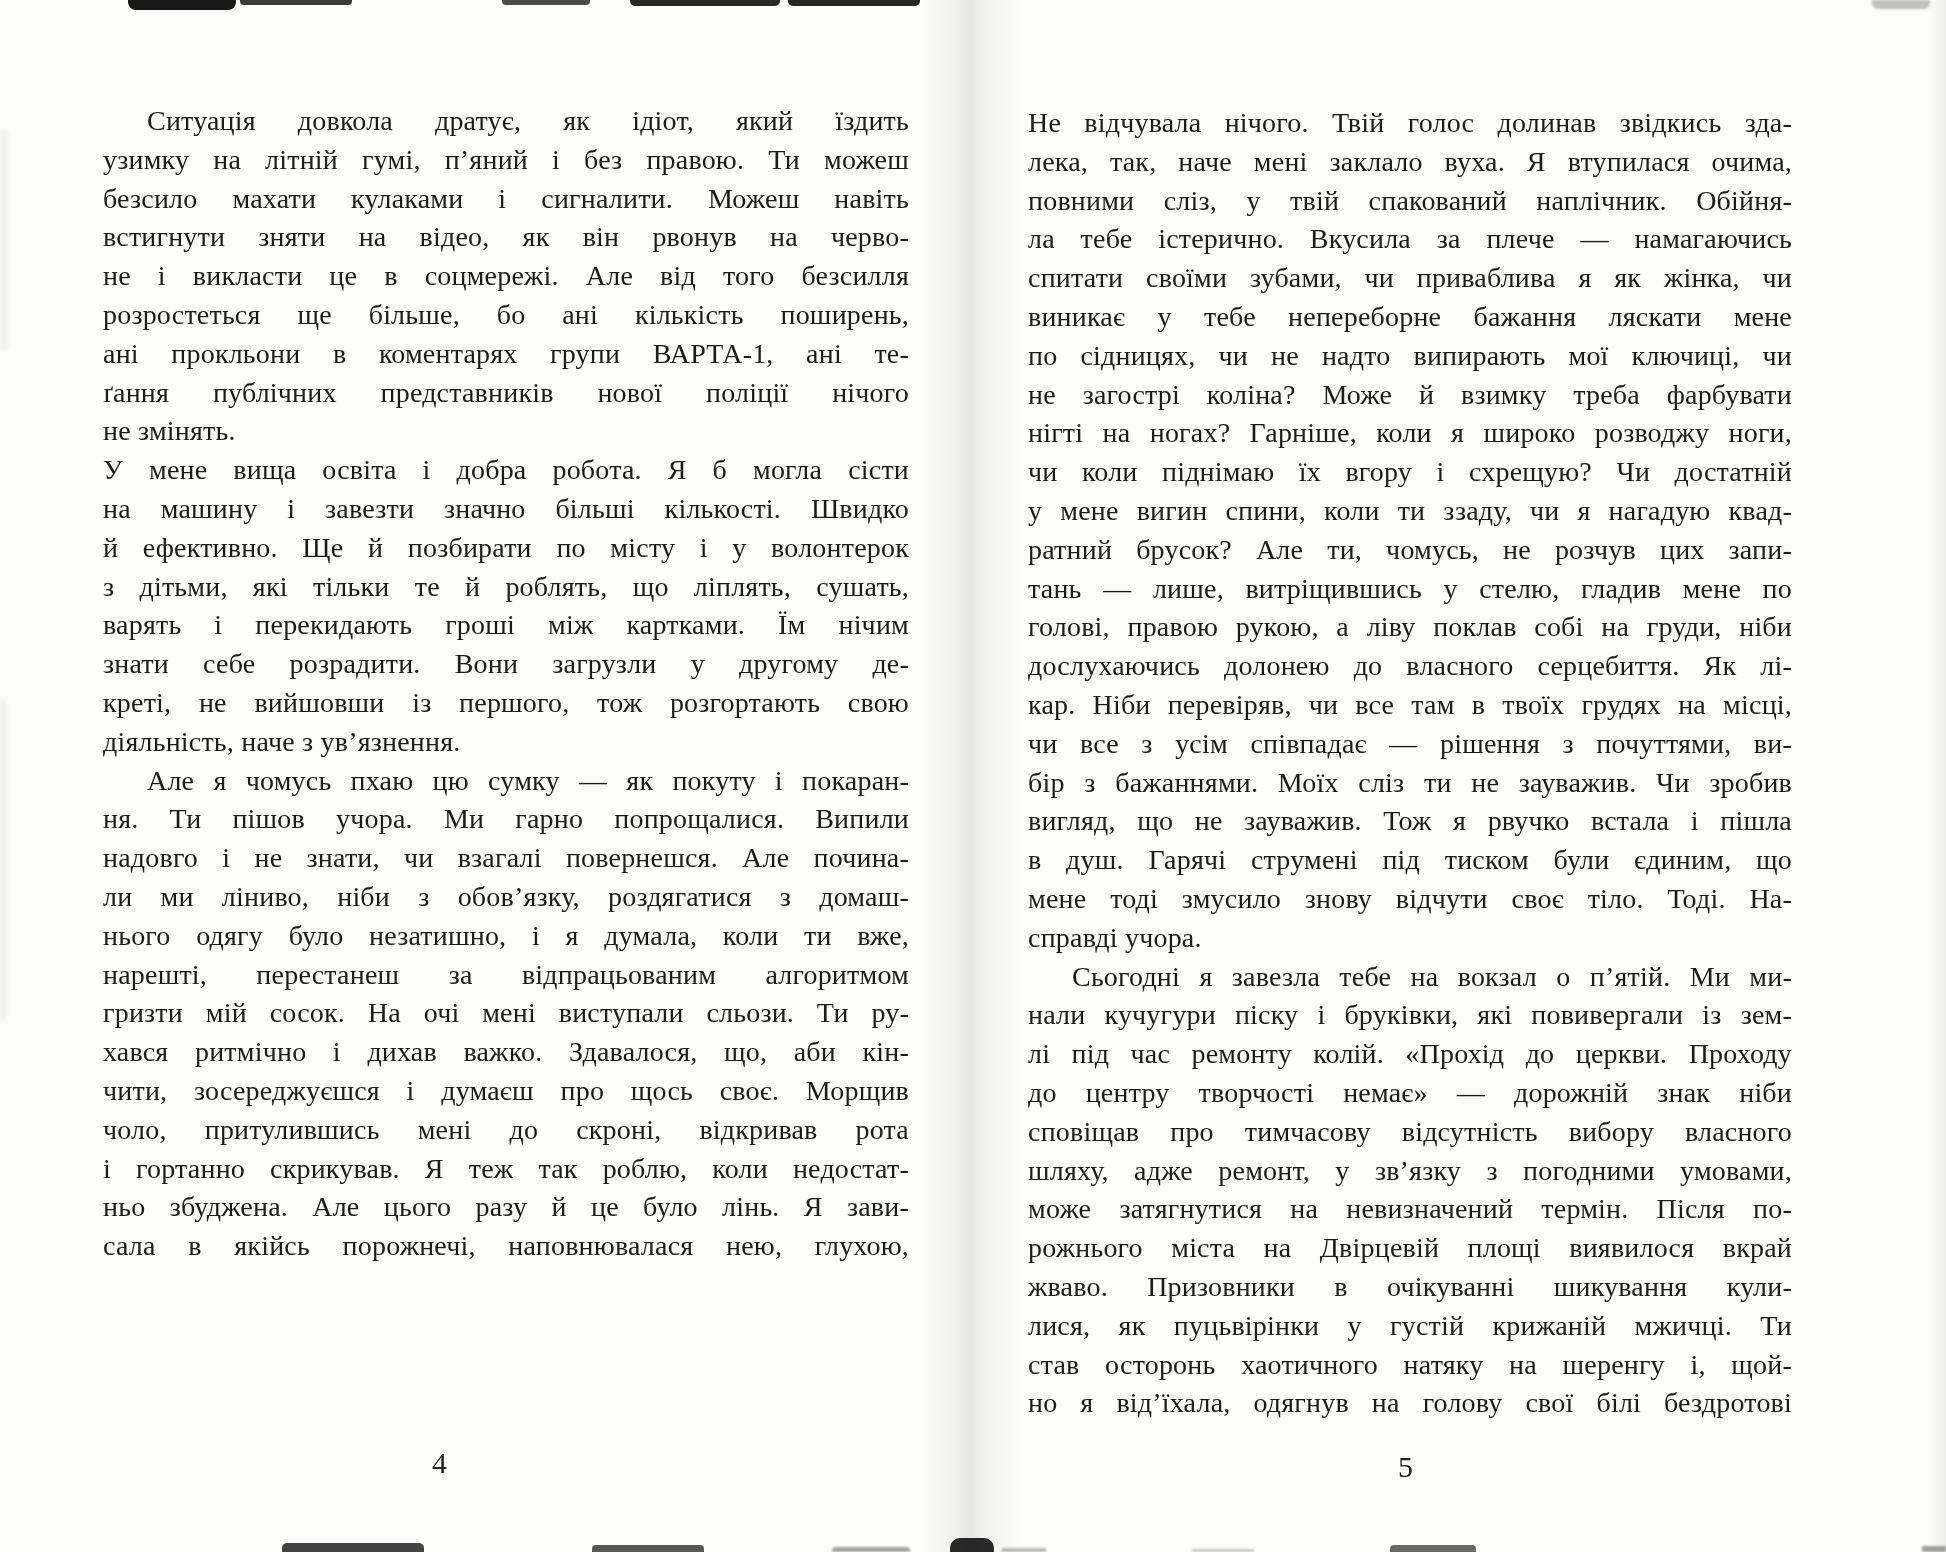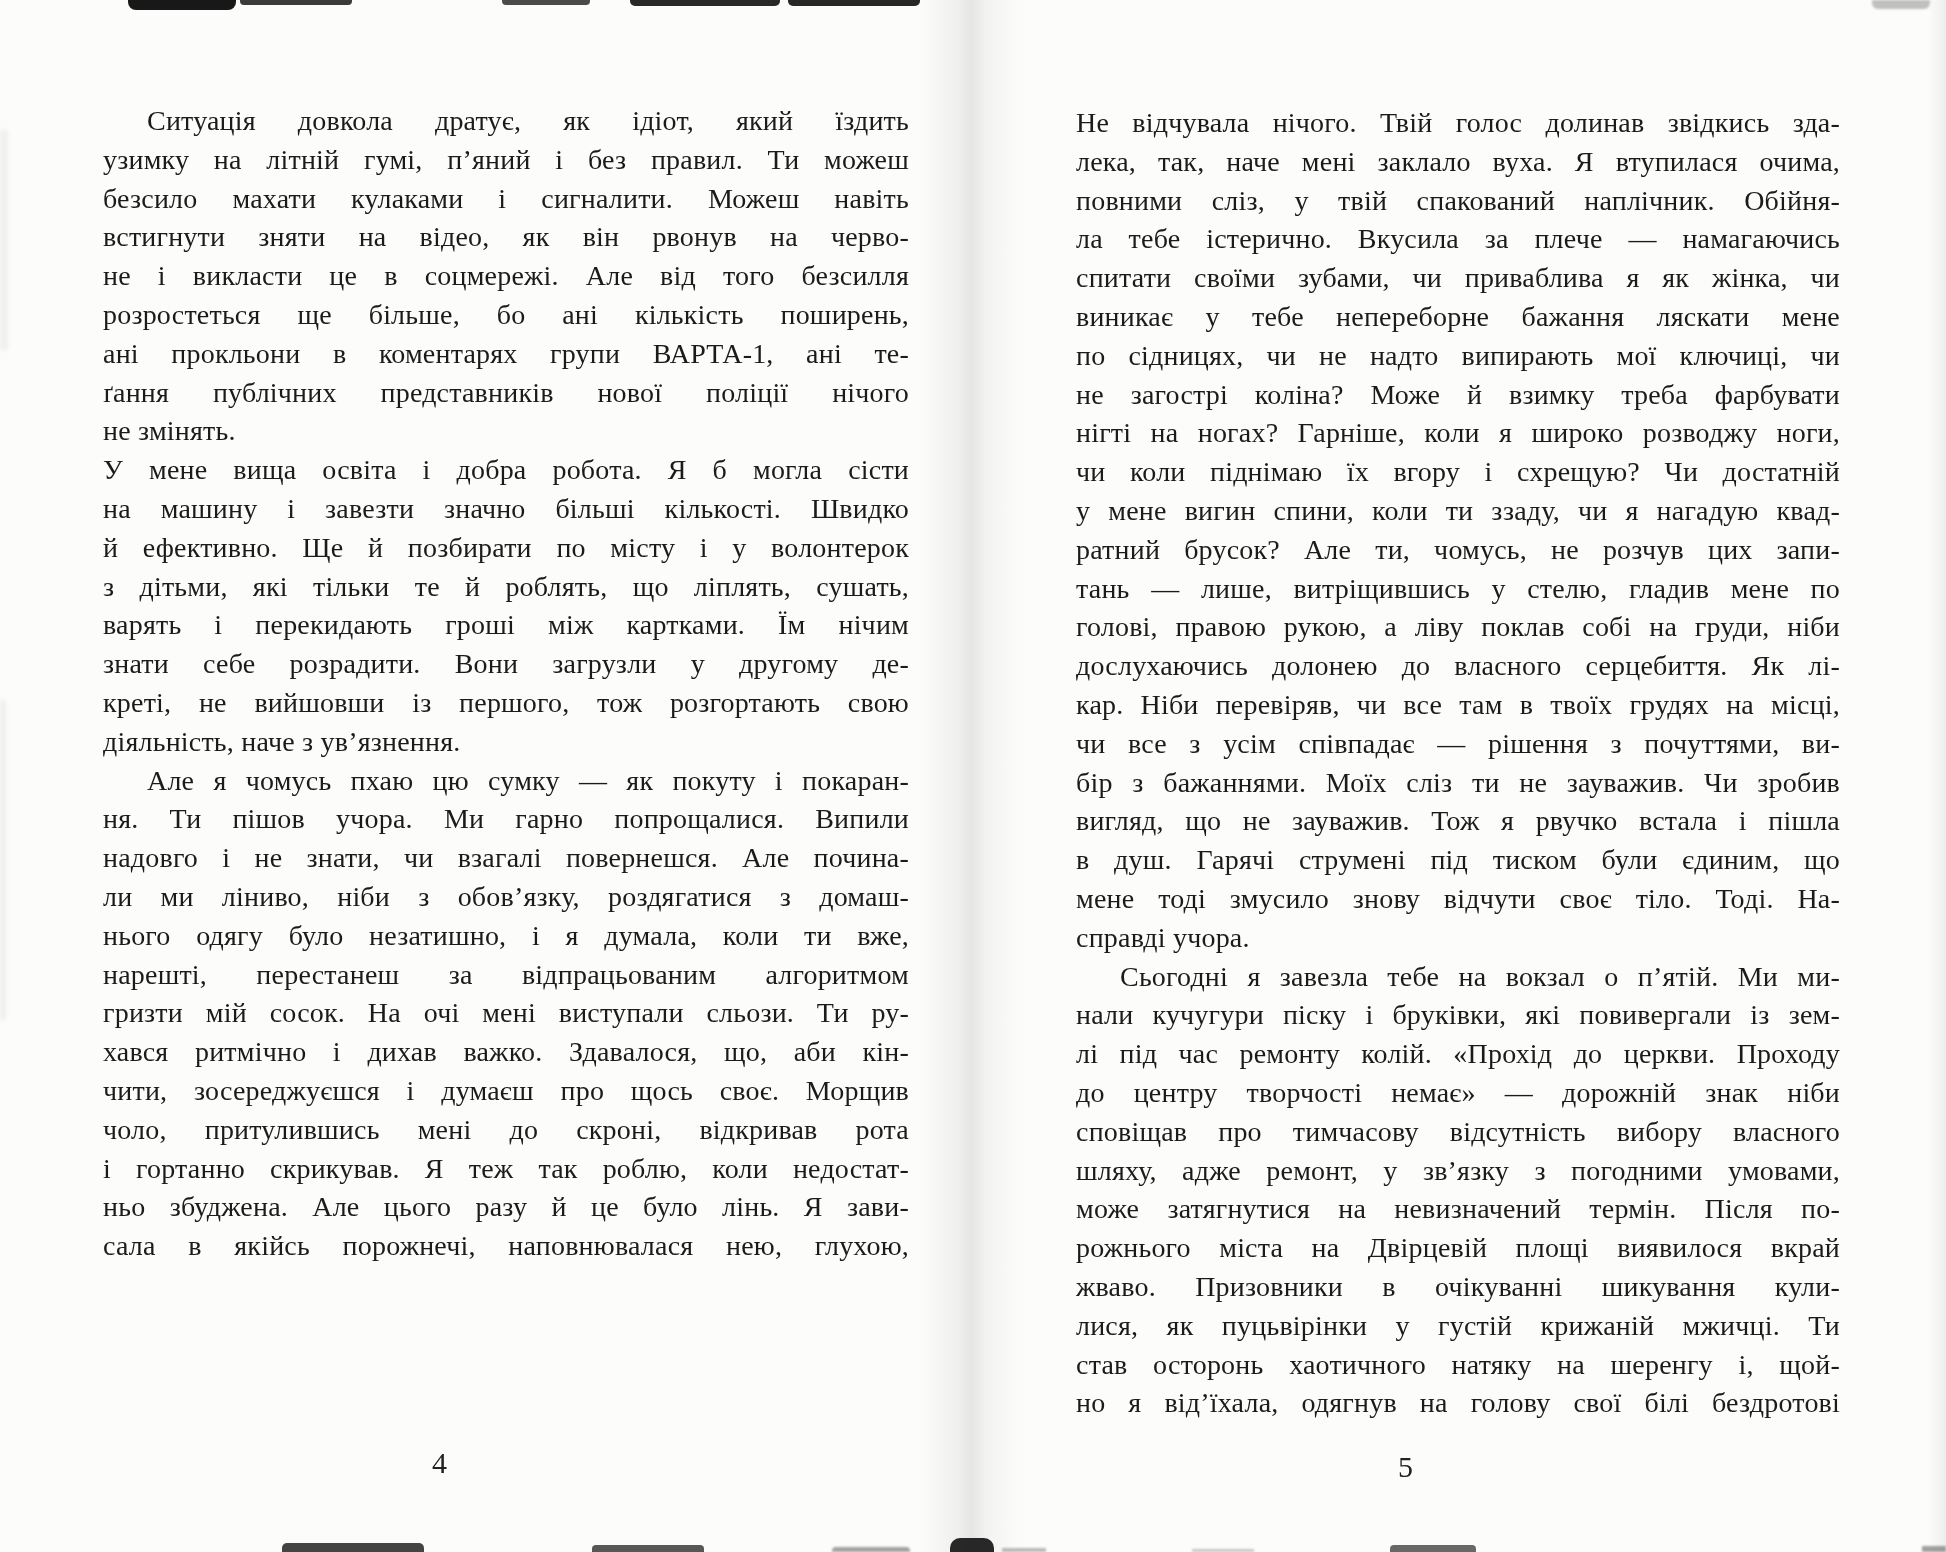--- a/index.html
+++ b/index.html
@@ -16,21 +16,21 @@
     font-family: "Liberation Serif", "DejaVu Serif", serif;
     color: #1b1b1b;
   }
   .page-text {
     position: absolute;
     font-size: 28px;
     line-height: 38.8px;
     letter-spacing: 0.2px;
   }
   .page-text.left  { left: 103px;  top: 102px; width: 806px; }
-  .page-text.right { left: 1076px; top: 104px; width: 764px; }
+  .page-text.right { left: 1028px; top: 104px; width: 764px; }
   .line {
     text-align: justify;
     text-align-last: justify;
   }
   .line.end { text-align-last: left; }
   .line.indent { text-indent: 44px; }
   .pagenum {
     position: absolute;
     font-size: 30px;
     color: #222222;
@@ -59,21 +59,21 @@
 <body>
 
 <div class="scan">
 
   <div class="gutter"></div>
   <div class="right-edge"></div>
 
   <section>
     <div class="page-text left">
         <div class="line indent">Ситуація довкола дратує, як ідіот, який їздить</div>
-        <div class="line">узимку на літній гумі, п’яний і без правил. Ти можеш</div>
+        <div class="line">узимку на літній гумі, п’яний і без правою. Ти можеш</div>
         <div class="line">безсило махати кулаками і сигналити. Можеш навіть</div>
         <div class="line">встигнути зняти на відео, як він рвонув на черво-</div>
         <div class="line">не і викласти це в соцмережі. Але від того безсилля</div>
         <div class="line">розростеться ще більше, бо ані кількість поширень,</div>
         <div class="line">ані прокльони в коментарях групи ВАРТА-1, ані те-</div>
         <div class="line">ґання публічних представників нової поліції нічого</div>
         <div class="line end">не змінять.</div>
         <div class="line">У мене вища освіта і добра робота. Я б могла сісти</div>
         <div class="line">на машину і завезти значно більші кількості. Швидко</div>
         <div class="line">й ефективно. Ще й позбирати по місту і у волонтерок</div>

